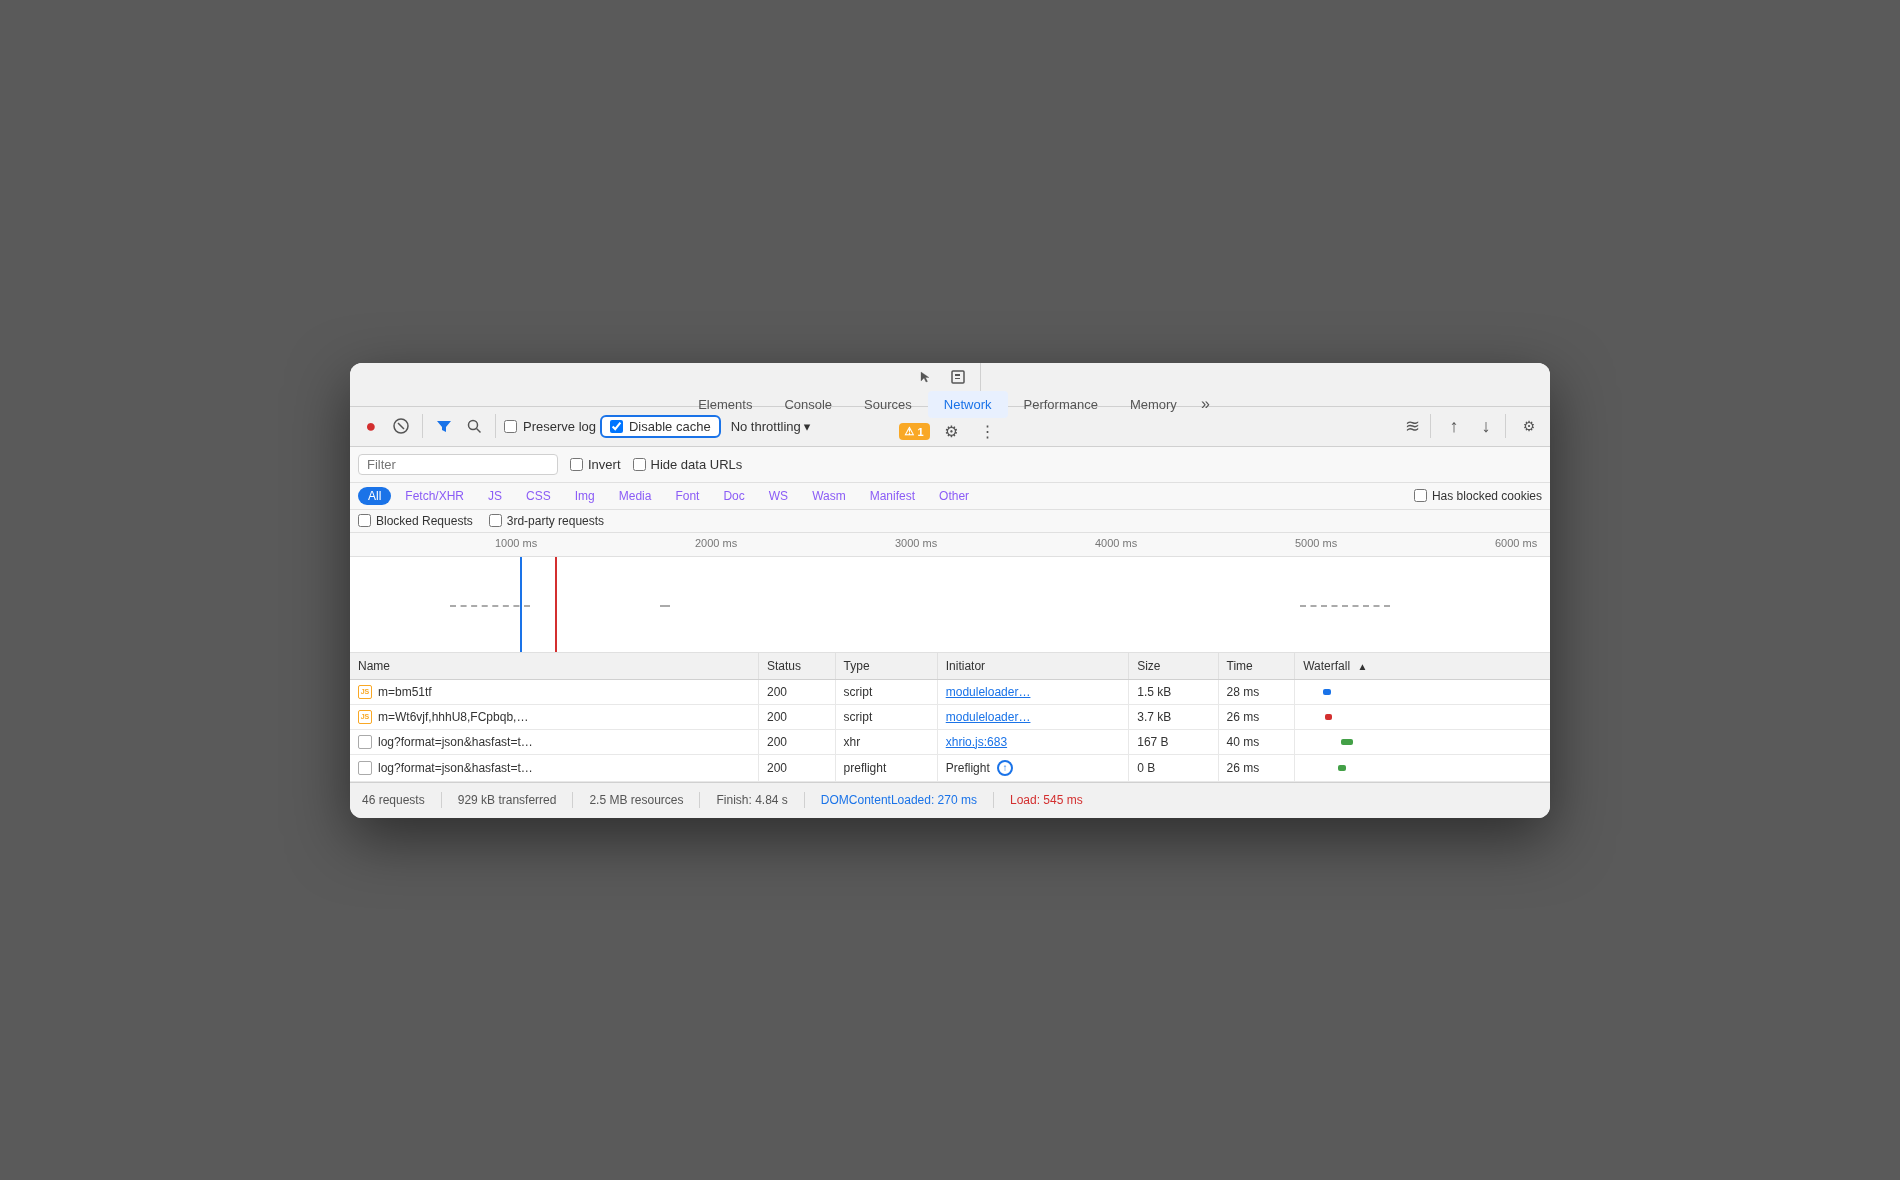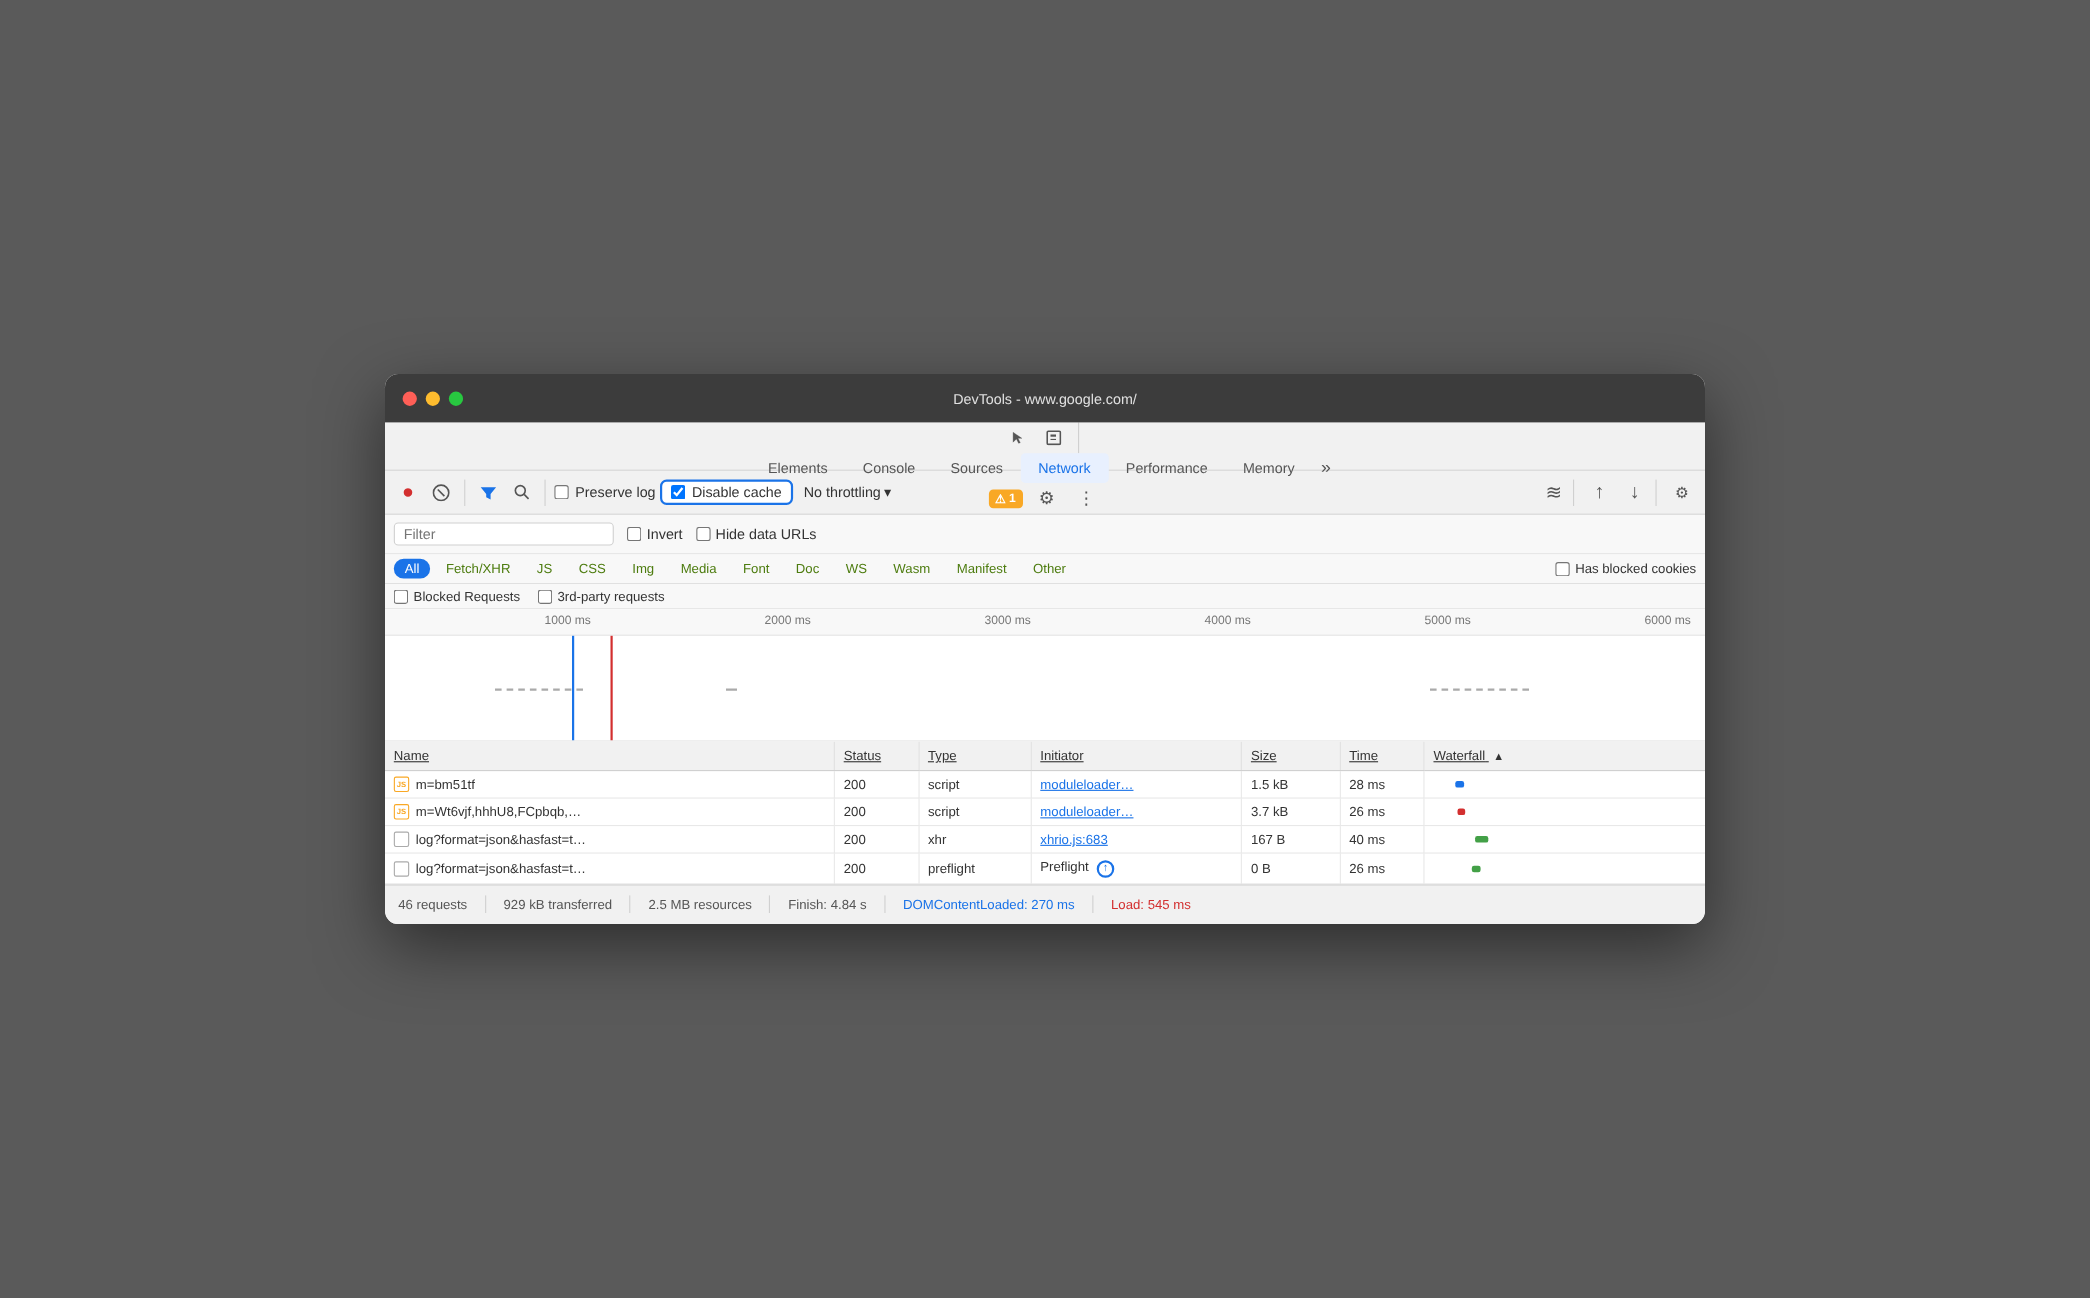--- a/index.html
+++ b/index.html
@@ -250,21 +250,21 @@
       gap: 4px;
       flex-wrap: wrap;
     }
     .type-btn {
       padding: 2px 10px;
       font-size: 12px;
       border: none;
       background: transparent;
       cursor: pointer;
       border-radius: 12px;
-      color: #4d7c0f;
+      color: #8b5cf6;
     }
     .type-btn.active {
       background: #1a73e8;
       color: white;
     }
     .has-blocked-cookies {
       display: flex;
       align-items: center;
       gap: 5px;
       font-size: 12px;
@@ -331,21 +331,20 @@
       background: #f1f1f1;
       border-bottom: 1px solid #d0d0d0;
       border-right: 1px solid #e0e0e0;
       padding: 6px 8px;
       text-align: left;
       font-weight: 500;
       color: #333;
       white-space: nowrap;
       cursor: pointer;
       user-select: none;
-      text-decoration: underline;
     }
     .network-table th:last-child { border-right: none; }
     .network-table td {
       border-bottom: 1px solid #e8e8e8;
       border-right: 1px solid #e8e8e8;
       padding: 5px 8px;
       color: #333;
       white-space: nowrap;
       overflow: hidden;
       text-overflow: ellipsis;
@@ -446,28 +445,20 @@
       display: inline-block;
       margin-left: 4px;
       font-size: 10px;
     }
   </style>
 </head>
 <body>
 
 <div class="devtools-window">
 
-  <div class="title-bar">
-    <div class="traffic-lights">
-      <div class="traffic-light red"></div>
-      <div class="traffic-light yellow"></div>
-      <div class="traffic-light green"></div>
-    </div>
-    <span class="title-bar-title">DevTools - www.google.com/</span>
-  </div>
 
   <div class="tab-bar">
     <div class="tab-icon-group">
       <div class="tab-icon">
         <svg width="14" height="14" viewBox="0 0 14 14" fill="none">
           <path d="M2 2 L2 11 L5 8 L7 12 L8.5 11.5 L6.5 7.5 L10 7.5 Z" fill="#555" stroke="#555" stroke-width="0.3"></path>
         </svg>
       </div>
       <div class="tab-icon">
         <svg width="14" height="14" viewBox="0 0 14 14" fill="none">

